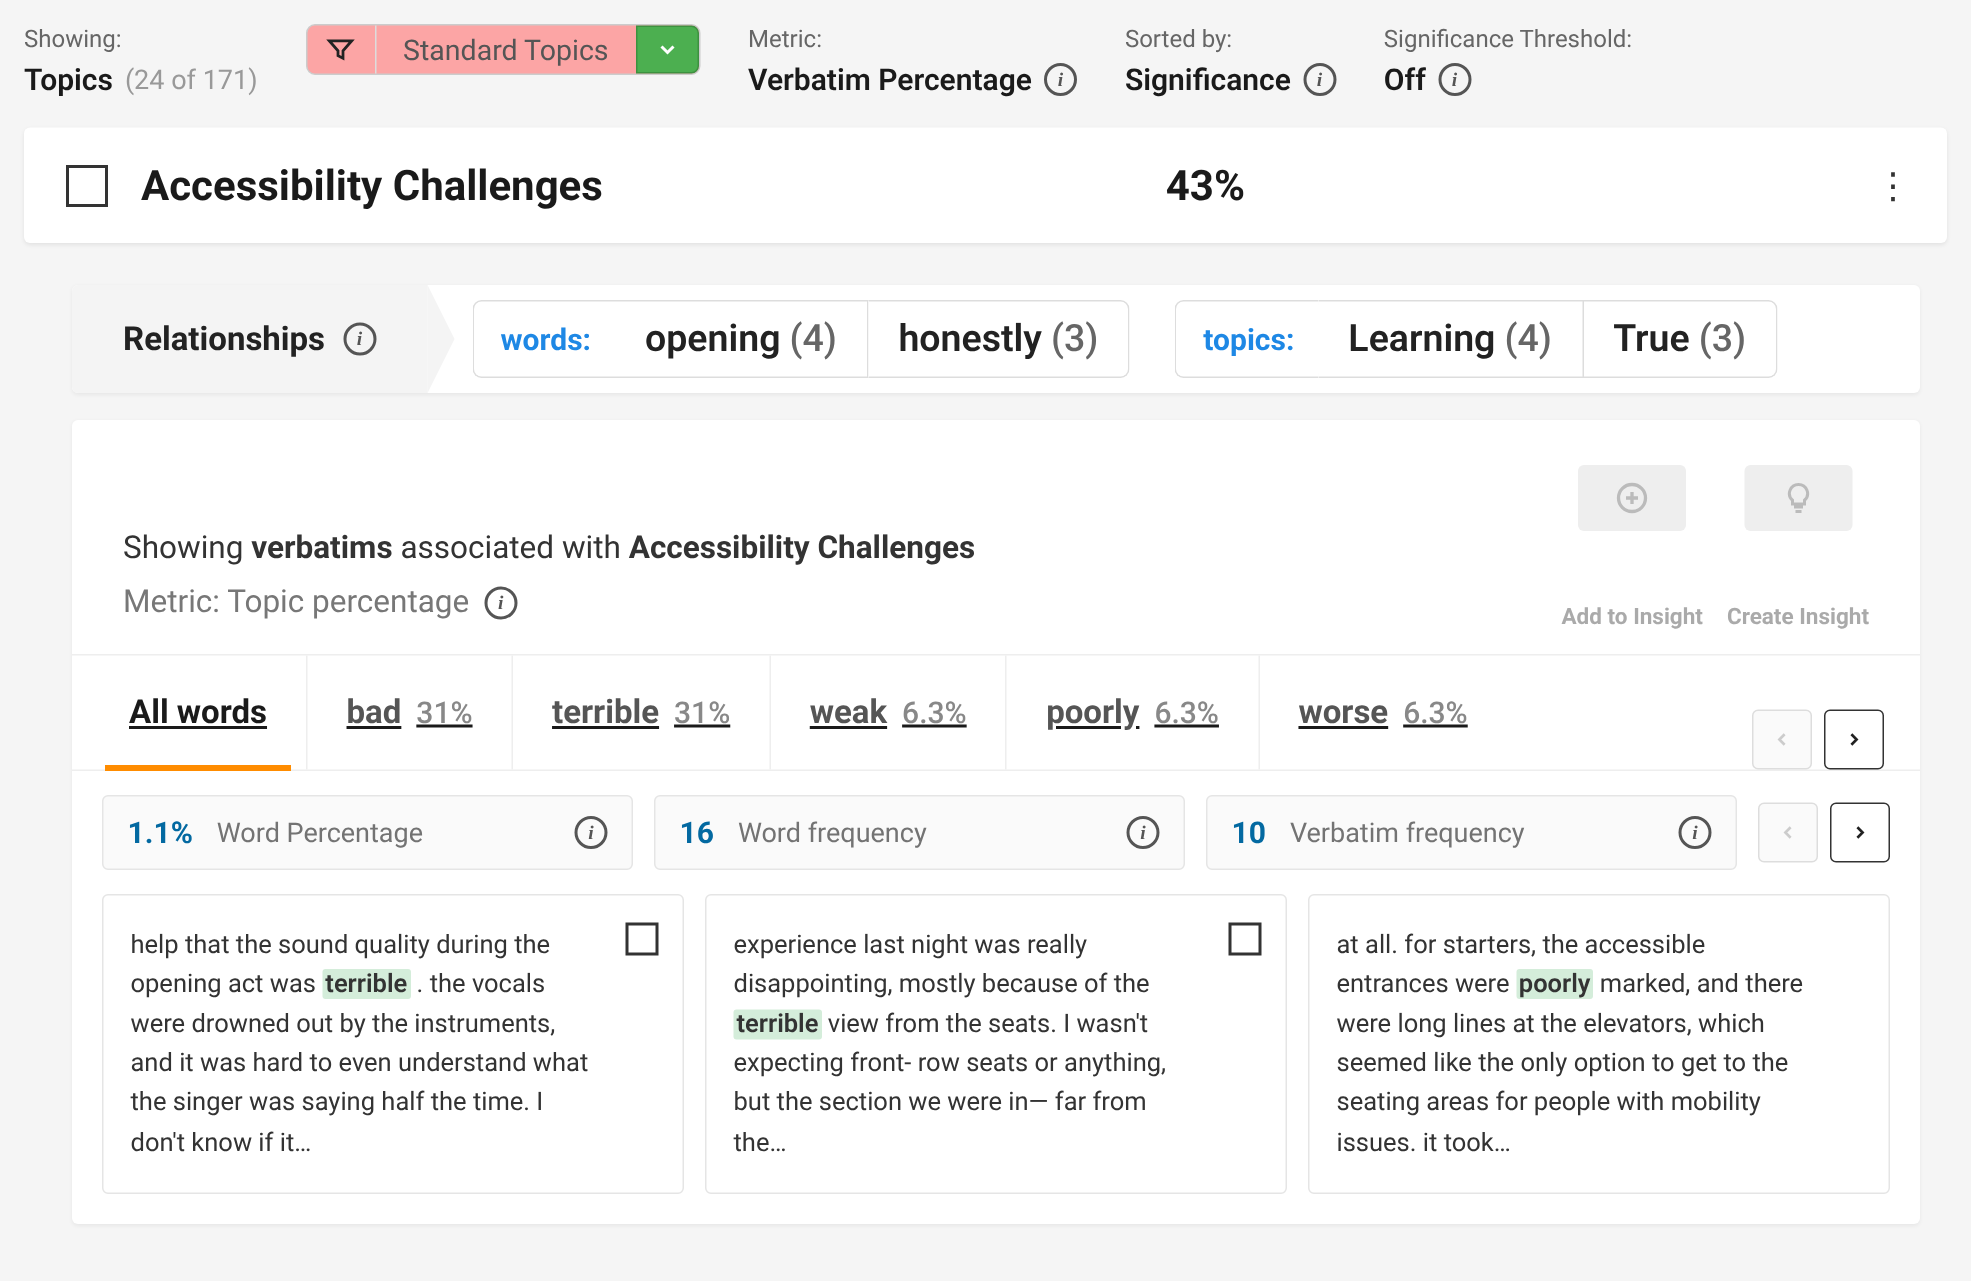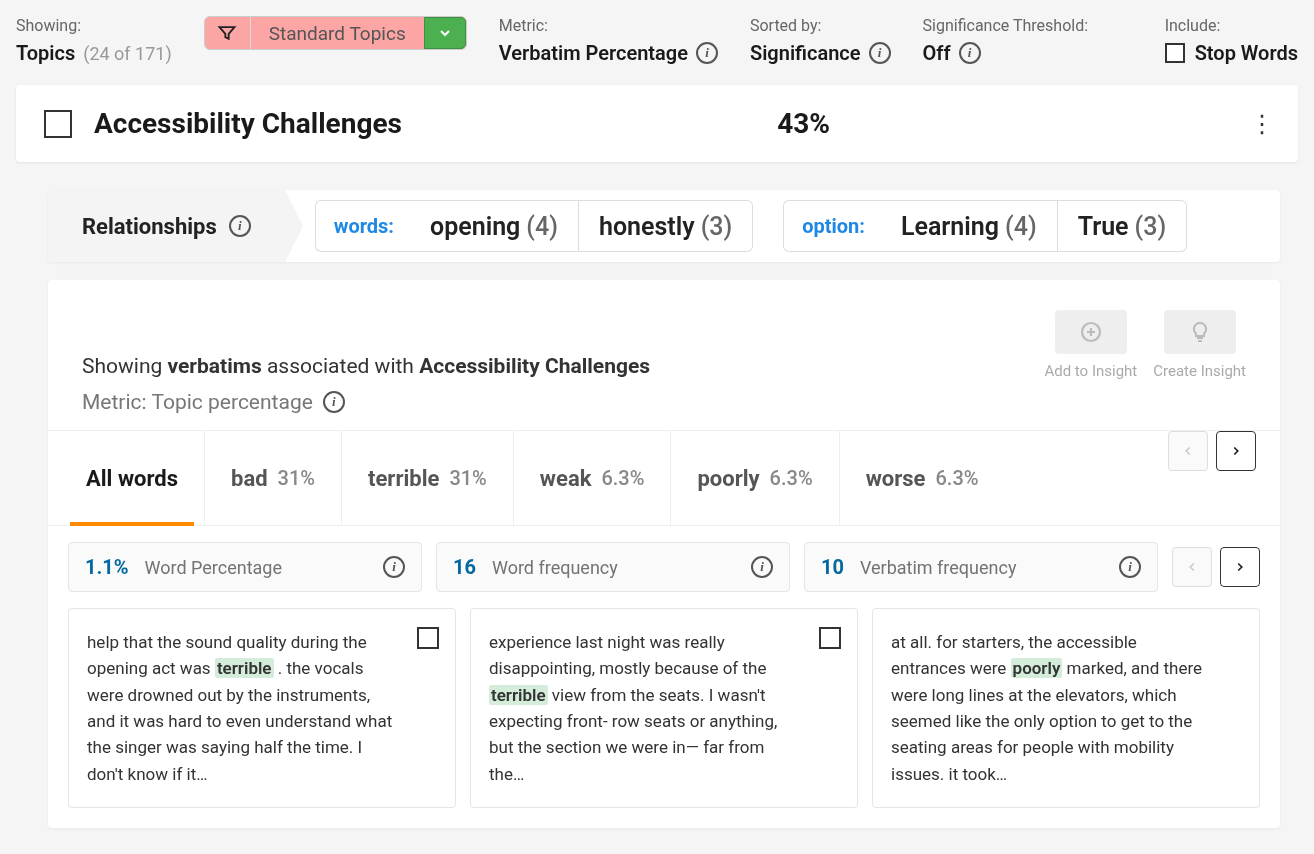--- a/index.html
+++ b/index.html
@@ -1,19 +1,19 @@
 <!DOCTYPE html>
 <html><head>
 <meta charset="utf-8">
 <style>
 * { box-sizing: border-box; margin: 0; padding: 0; }
 body { font-family: -apple-system, BlinkMacSystemFont, "Segoe UI", Roboto, Arial, sans-serif; background: #f5f5f5; color: #1a1a1a; width: 1314px; height: 854px; overflow: hidden; }
 
 
-.toolbar { display: flex; align-items: flex-start; gap: 32px; padding: 16px 16px 20px 16px; background: #f5f5f5; }
+.toolbar { display: flex; align-items: flex-start; gap: 32px; padding: 16px 4px 20px 16px; background: #f5f5f5; }
 .toolbar-block { display: flex; flex-direction: column; gap: 6px; }
 .toolbar-label { font-size: 16px; color: #666; }
 .toolbar-value { font-size: 20px; font-weight: 600; color: #1a1a1a; display:flex; align-items:center; gap:8px;}
 .toolbar-value .count { font-weight:400; color:#999; font-size:18px; }
 .toolbar-value .info { display:inline-flex; }
 
 .filter-select { display:flex; align-items:stretch; border:1px solid #ccc; border-radius:6px; background:#fca5a5; height:34px; }
 .filter-select .icon-box { width:46px; display:flex; align-items:center; justify-content:center; border-right:1px solid #ddd;}
 .filter-select .label { padding:0 18px; display:flex; align-items:center; font-size:19px; color:#555; }
 .filter-select .caret-box { width:42px; background:#4caf50; display:flex; align-items:center; justify-content:center; border-radius:0 5px 5px 0; border:1px solid #3d9140;}
@@ -44,24 +44,24 @@
 
 .verbatim-panel { margin:18px 0 0 32px; width:1232px; background:#fff; border-radius:4px; box-shadow:0 1px 3px rgba(0,0,0,0.06); padding-bottom:20px;}
 .verbatim-header { padding:30px 34px 16px 34px; display:flex; align-items:flex-start;}
 .vh-left { display:flex; flex-direction:column; gap:12px; }
 .vh-line1 { font-size:21px; color:#333;margin-top:44px; }
 .vh-line1 .v1 { font-weight:700; }
 .vh-line2 { font-size:21px; color:#777; display:flex; align-items:center; gap:10px;}
 .vh-right { margin-left:auto; display:flex; gap:16px; }
 .action-btn { display:flex; flex-direction:column; align-items:center; gap:8px; }
 .action-btn .icon-wrap { width:72px; height:44px; background:#eee; border-radius:4px; display:flex; align-items:center; justify-content:center; color:#bbb;}
-.action-btn .lbl { font-size:15px; color:#aaa; font-weight:400;}
-
-
-.word-tabs { display:flex; align-items:flex-start; border-top:1px solid #eee; border-bottom:1px solid #eee; padding:0 12px; height:96px;}
+.action-btn .lbl { font-size:15px; color:#aaa; font-weight:700;margin-top:40px;}
+
+
+.word-tabs { display:flex; align-items:flex-end; border-top:1px solid #eee; border-bottom:1px solid #eee; padding:0 12px; height:78px;text-decoration:underline;}
 .wtab { padding:0 26px; height:100%; display:flex; align-items:center; gap:10px; font-size:22px; font-weight:700; color:#555; border-right:1px solid #eee; }
 .wtab:first-child { color:#1a1a1a; position:relative;}
 .wtab:first-child::after { content:""; position:absolute; left:10px; right:10px; bottom:-1px; height:4px; background:#ff8c00; }
 .wtab .pct { color:#888; font-weight:500; font-size:20px;}
 .word-nav { margin-left:auto; display:flex; gap:8px; padding-right:12px;}
 .nav-btn { width:40px; height:40px; border:1px solid #333; border-radius:4px; display:flex; align-items:center; justify-content:center; background:#fff; cursor:pointer;}
 .nav-btn.disabled { border-color:#ddd; color:#ccc; background:#fafafa; cursor:default;}
 
 
 .stat-row { display:flex; gap:14px; padding:16px 20px; align-items:center;}
@@ -125,27 +125,20 @@
   </div>
 
   <div class="toolbar-block">
     <div class="toolbar-label">Significance Threshold:</div>
     <div class="toolbar-value">
       <span>Off</span>
       <span class="info info-icon">i</span>
     </div>
   </div>
 
-  <div class="toolbar-block include-block">
-    <div class="toolbar-label">Include:</div>
-    <div class="include-row toolbar-value">
-      <div class="cb"></div>
-      <span>Stop Words</span>
-    </div>
-  </div>
 </div>
 
 <div class="main-area">
 
   <div class="topic-card">
     <div class="cb"></div>
     <div class="topic-title">Accessibility Challenges</div>
     <div class="topic-pct">43%</div>
     <div class="kebab">⋮</div>
   </div>
@@ -161,21 +154,21 @@
         <div class="pill">
           <span>opening</span>
           <span class="ct">(4)</span>
         </div>
         <div class="pill last">
           <span>honestly</span>
           <span class="ct">(3)</span>
         </div>
       </div>
       <div class="pill-group">
-        <div class="pill-group-label">option:</div>
+        <div class="pill-group-label">topics:</div>
         <div class="pill">
           <span>Learning</span>
           <span class="ct">(4)</span>
         </div>
         <div class="pill last">
           <span>True</span>
           <span class="ct">(3)</span>
         </div>
       </div>
     </div>

